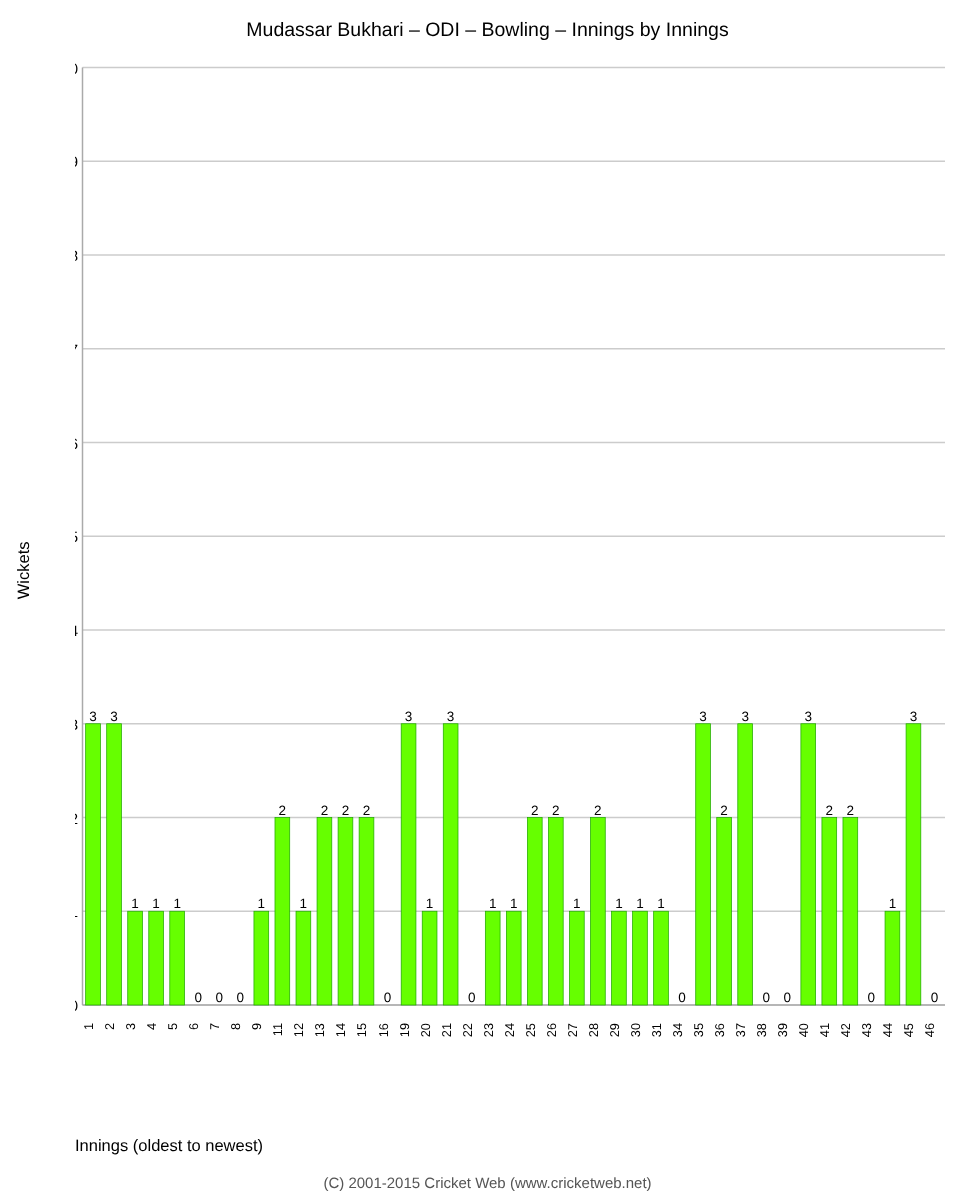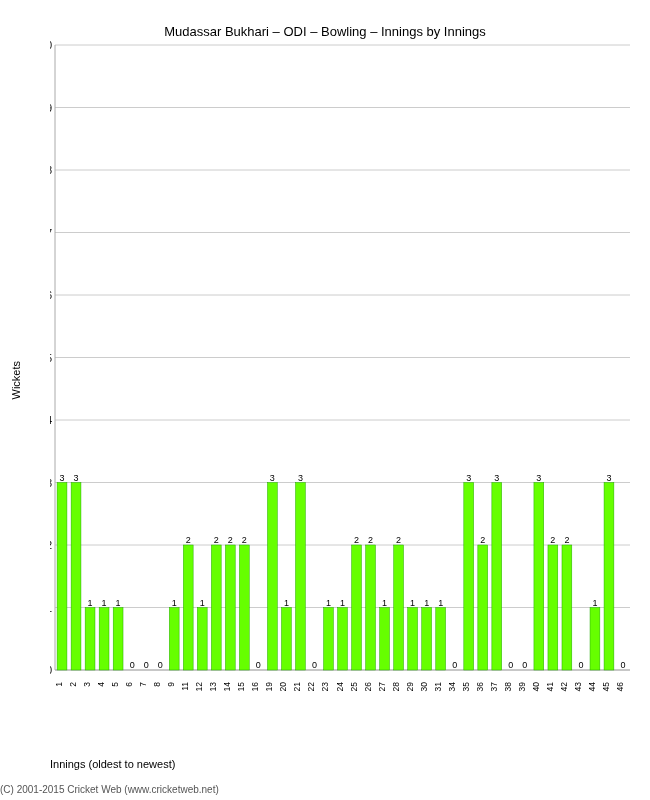--- a/index.html
+++ b/index.html
@@ -13,21 +13,21 @@
     }
     .chart-container {
       width: 650px;
       height: 800px;
       position: relative;
       background: #fff;
     }
     .chart-title {
       text-align: center;
       font-size: 13px;
-      padding: 24px 10px 4px;
+      padding: 12px 10px 4px;
       color: #000;
     }
   </style>
 </head>
 <body>
 
 <div class="chart-container">
   <div class="chart-title">Mudassar Bukhari – ODI – Bowling – Innings by Innings</div>
 
   <div style="position:absolute; left:8px; top:35px; bottom:75px; width:16px; display:flex; align-items:center; justify-content:center;">
@@ -171,16 +171,16 @@
       <text x="558.9634146341463" y="445.5" text-anchor="middle" font-size="9" fill="#000">3</text>
       <text x="558.9634146341463" y="647" text-anchor="end" font-size="8.5" fill="#000" transform="rotate(-90, 558.9634146341463, 647)">45</text>
       <text x="572.9878048780488" y="633" text-anchor="middle" font-size="9" fill="#000">0</text>
       <text x="572.9878048780488" y="647" text-anchor="end" font-size="8.5" fill="#000" transform="rotate(-90, 572.9878048780488, 647)">46</text>
     </svg>
 
   <div style="position:absolute; bottom:30px; left:50px; right:15px; ">
     <span style="font-size:11px; color:#000;">Innings (oldest to newest)</span>
   </div>
 
-  <div style="position:absolute; bottom:5px; left:0; right:0; ">
+  <div style="position:absolute; bottom:5px; left:0; right:0; text-align:center;">
     <span style="font-size:10px; color:#555;">(C) 2001-2015 Cricket Web (www.cricketweb.net)</span>
   </div>
 </div>
 
 </body></html>

